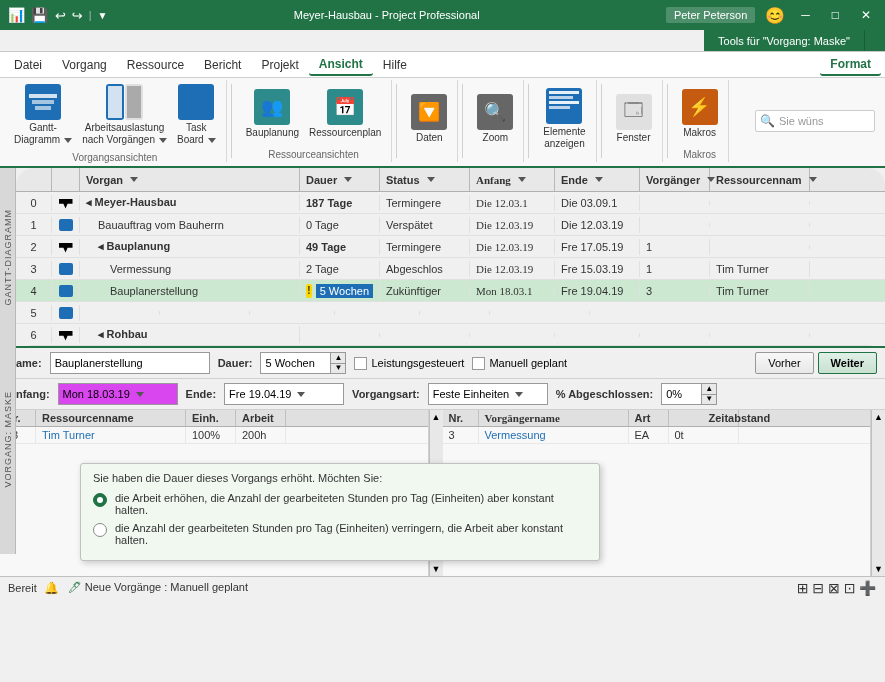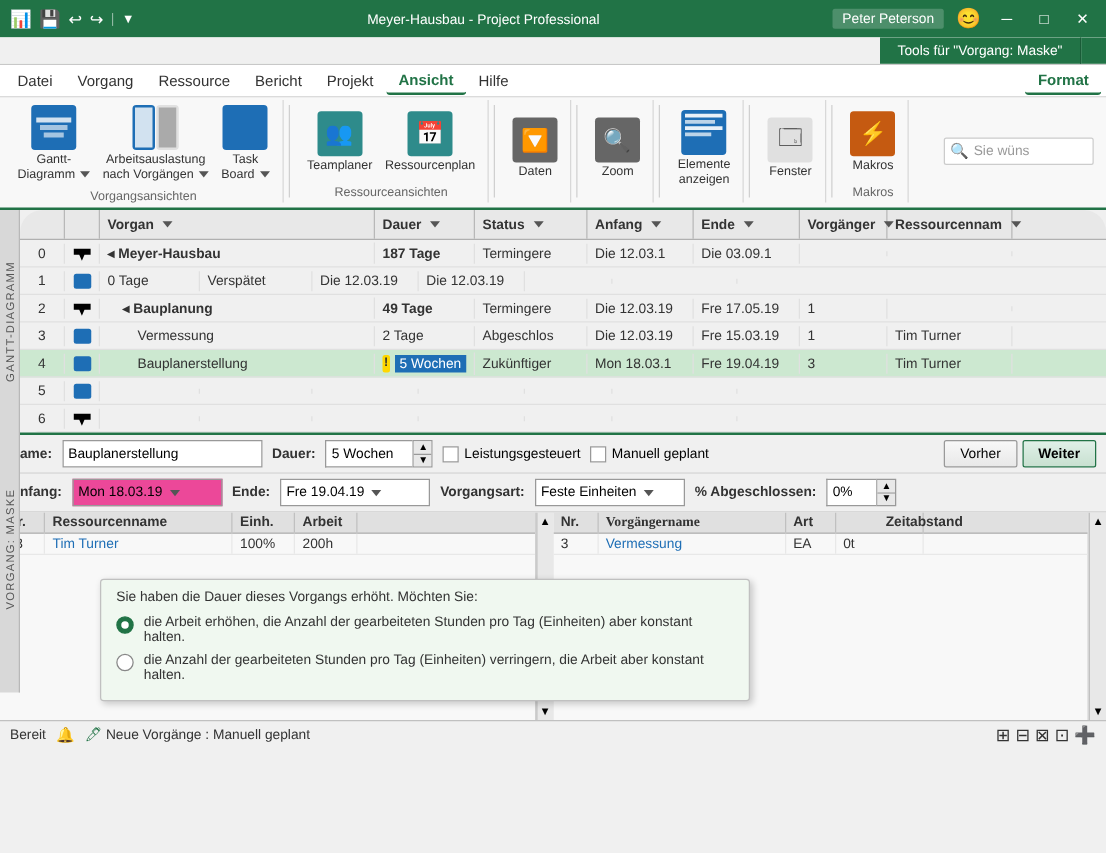--- a/index.html
+++ b/index.html
@@ -171,21 +171,21 @@
     .tbl-cell.bold { font-weight: 700; }
     .tbl-cell.indent1 { padding-left: 18px; }
     .tbl-cell.indent2 { padding-left: 30px; }
 
     
     .col-id { width: 36px; justify-content: center; }
     .col-icon { width: 28px; justify-content: center; }
     .col-name { width: 220px; }
     .col-dur { width: 80px; }
     .col-status { width: 90px; }
-    .col-start { width: 85px; }
+    .col-start { width: 85px; font-family: Liberation Serif, serif; }
     .col-end { width: 85px; }
     .col-pred { width: 70px; }
     .col-res { width: 100px; }
 
     
     .warning-tooltip {
       position: absolute;
       background: #f0f8f0;
       border: 1px solid #c0c0c0;
       border-radius: 3px;
@@ -503,21 +503,21 @@
   </div>
 
   <div class="ribbon-divider"></div>
 
   <div class="ribbon-group">
     <div class="ribbon-buttons">
       <div class="ribbon-btn">
         <div class="ribbon-icon" style="background:#2e8b8b;width:36px;height:36px;display:flex;align-items:center;justify-content:center;">
           <span style="font-size:18px;">👥</span>
         </div>
-        <div class="ribbon-btn-label">Teamplaner</div>
+        <div class="ribbon-btn-label">Bauplanung</div>
       </div>
       <div class="ribbon-btn">
         <div class="ribbon-icon" style="background:#2e8b8b;width:36px;height:36px;display:flex;align-items:center;justify-content:center;">
           <span style="font-size:18px;">📅</span>
         </div>
         <div class="ribbon-btn-label">Ressourcenplan</div>
       </div>
     </div>
     <div class="ribbon-group-label">Ressourceansichten</div>
   </div>
@@ -632,20 +632,21 @@
           <div class="tbl-cell col-end">Die 03.09.1</div>
           <div class="tbl-cell col-pred"></div>
           <div class="tbl-cell col-res"></div>
         </div>
 
         <div class="tbl-row">
           <div class="tbl-cell col-id">1</div>
           <div class="tbl-cell col-icon">
             <div style="width:14px;height:12px;background:#1e6eb5;border-radius:2px;"></div>
           </div>
+          <div class="tbl-cell col-name indent1">Bauauftrag vom Bauherrn</div>
           <div class="tbl-cell col-dur">0 Tage</div>
           <div class="tbl-cell col-status">Verspätet</div>
           <div class="tbl-cell col-start">Die 12.03.19</div>
           <div class="tbl-cell col-end">Die 12.03.19</div>
           <div class="tbl-cell col-pred"></div>
           <div class="tbl-cell col-res"></div>
         </div>
 
         <div class="tbl-row">
           <div class="tbl-cell col-id">2</div>
@@ -703,20 +704,21 @@
           <div class="tbl-cell col-end"></div>
           <div class="tbl-cell col-pred"></div>
           <div class="tbl-cell col-res"></div>
         </div>
 
         <div class="tbl-row">
           <div class="tbl-cell col-id">6</div>
           <div class="tbl-cell col-icon">
             <div style="width:14px;height:12px;background:#000;clip-path:polygon(0 20%, 100% 20%, 100% 60%, 65% 60%, 50% 100%, 35% 60%, 0 60%);"></div>
           </div>
+          <div class="tbl-cell col-name bold indent1">◂ Rohbau</div>
           <div class="tbl-cell col-dur"></div>
           <div class="tbl-cell col-status"></div>
           <div class="tbl-cell col-start"></div>
           <div class="tbl-cell col-end"></div>
           <div class="tbl-cell col-pred"></div>
           <div class="tbl-cell col-res"></div>
         </div>
       </div>
     </div>
   </div>
@@ -755,21 +757,21 @@
         <span>Manuell geplant</span>
       </div>
       <div style="margin-left:auto; display:flex; gap:4px;">
         <button class="form-btn">Vorher</button>
         <button class="form-btn primary">Weiter</button>
       </div>
     </div>
 
     <div class="form-row2">
       <label class="form-label">Anfang:</label>
-      <div style="display:flex; align-items:center; border:1px solid #999; background:#ec4899; height:22px; padding: 0 4px; gap:2px; min-width:120px;">
+      <div style="display:flex; align-items:center; border:1px solid #999; background:#d946ef; height:22px; padding: 0 4px; gap:2px; min-width:120px;">
         <span style="font-size:11px;">Mon 18.03.19</span>
         <span class="dropdown-arrow"></span>
       </div>
       <label class="form-label">Ende:</label>
       <div style="display:flex; align-items:center; border:1px solid #999; background:white; height:22px; padding: 0 4px; gap:2px; min-width:120px;">
         <span style="font-size:11px;">Fre 19.04.19</span>
         <span class="dropdown-arrow"></span>
       </div>
       <label class="form-label">Vorgangsart:</label>
       <div style="display:flex; align-items:center; border:1px solid #999; background:white; height:22px; padding: 0 4px; gap:2px; min-width:120px;">

